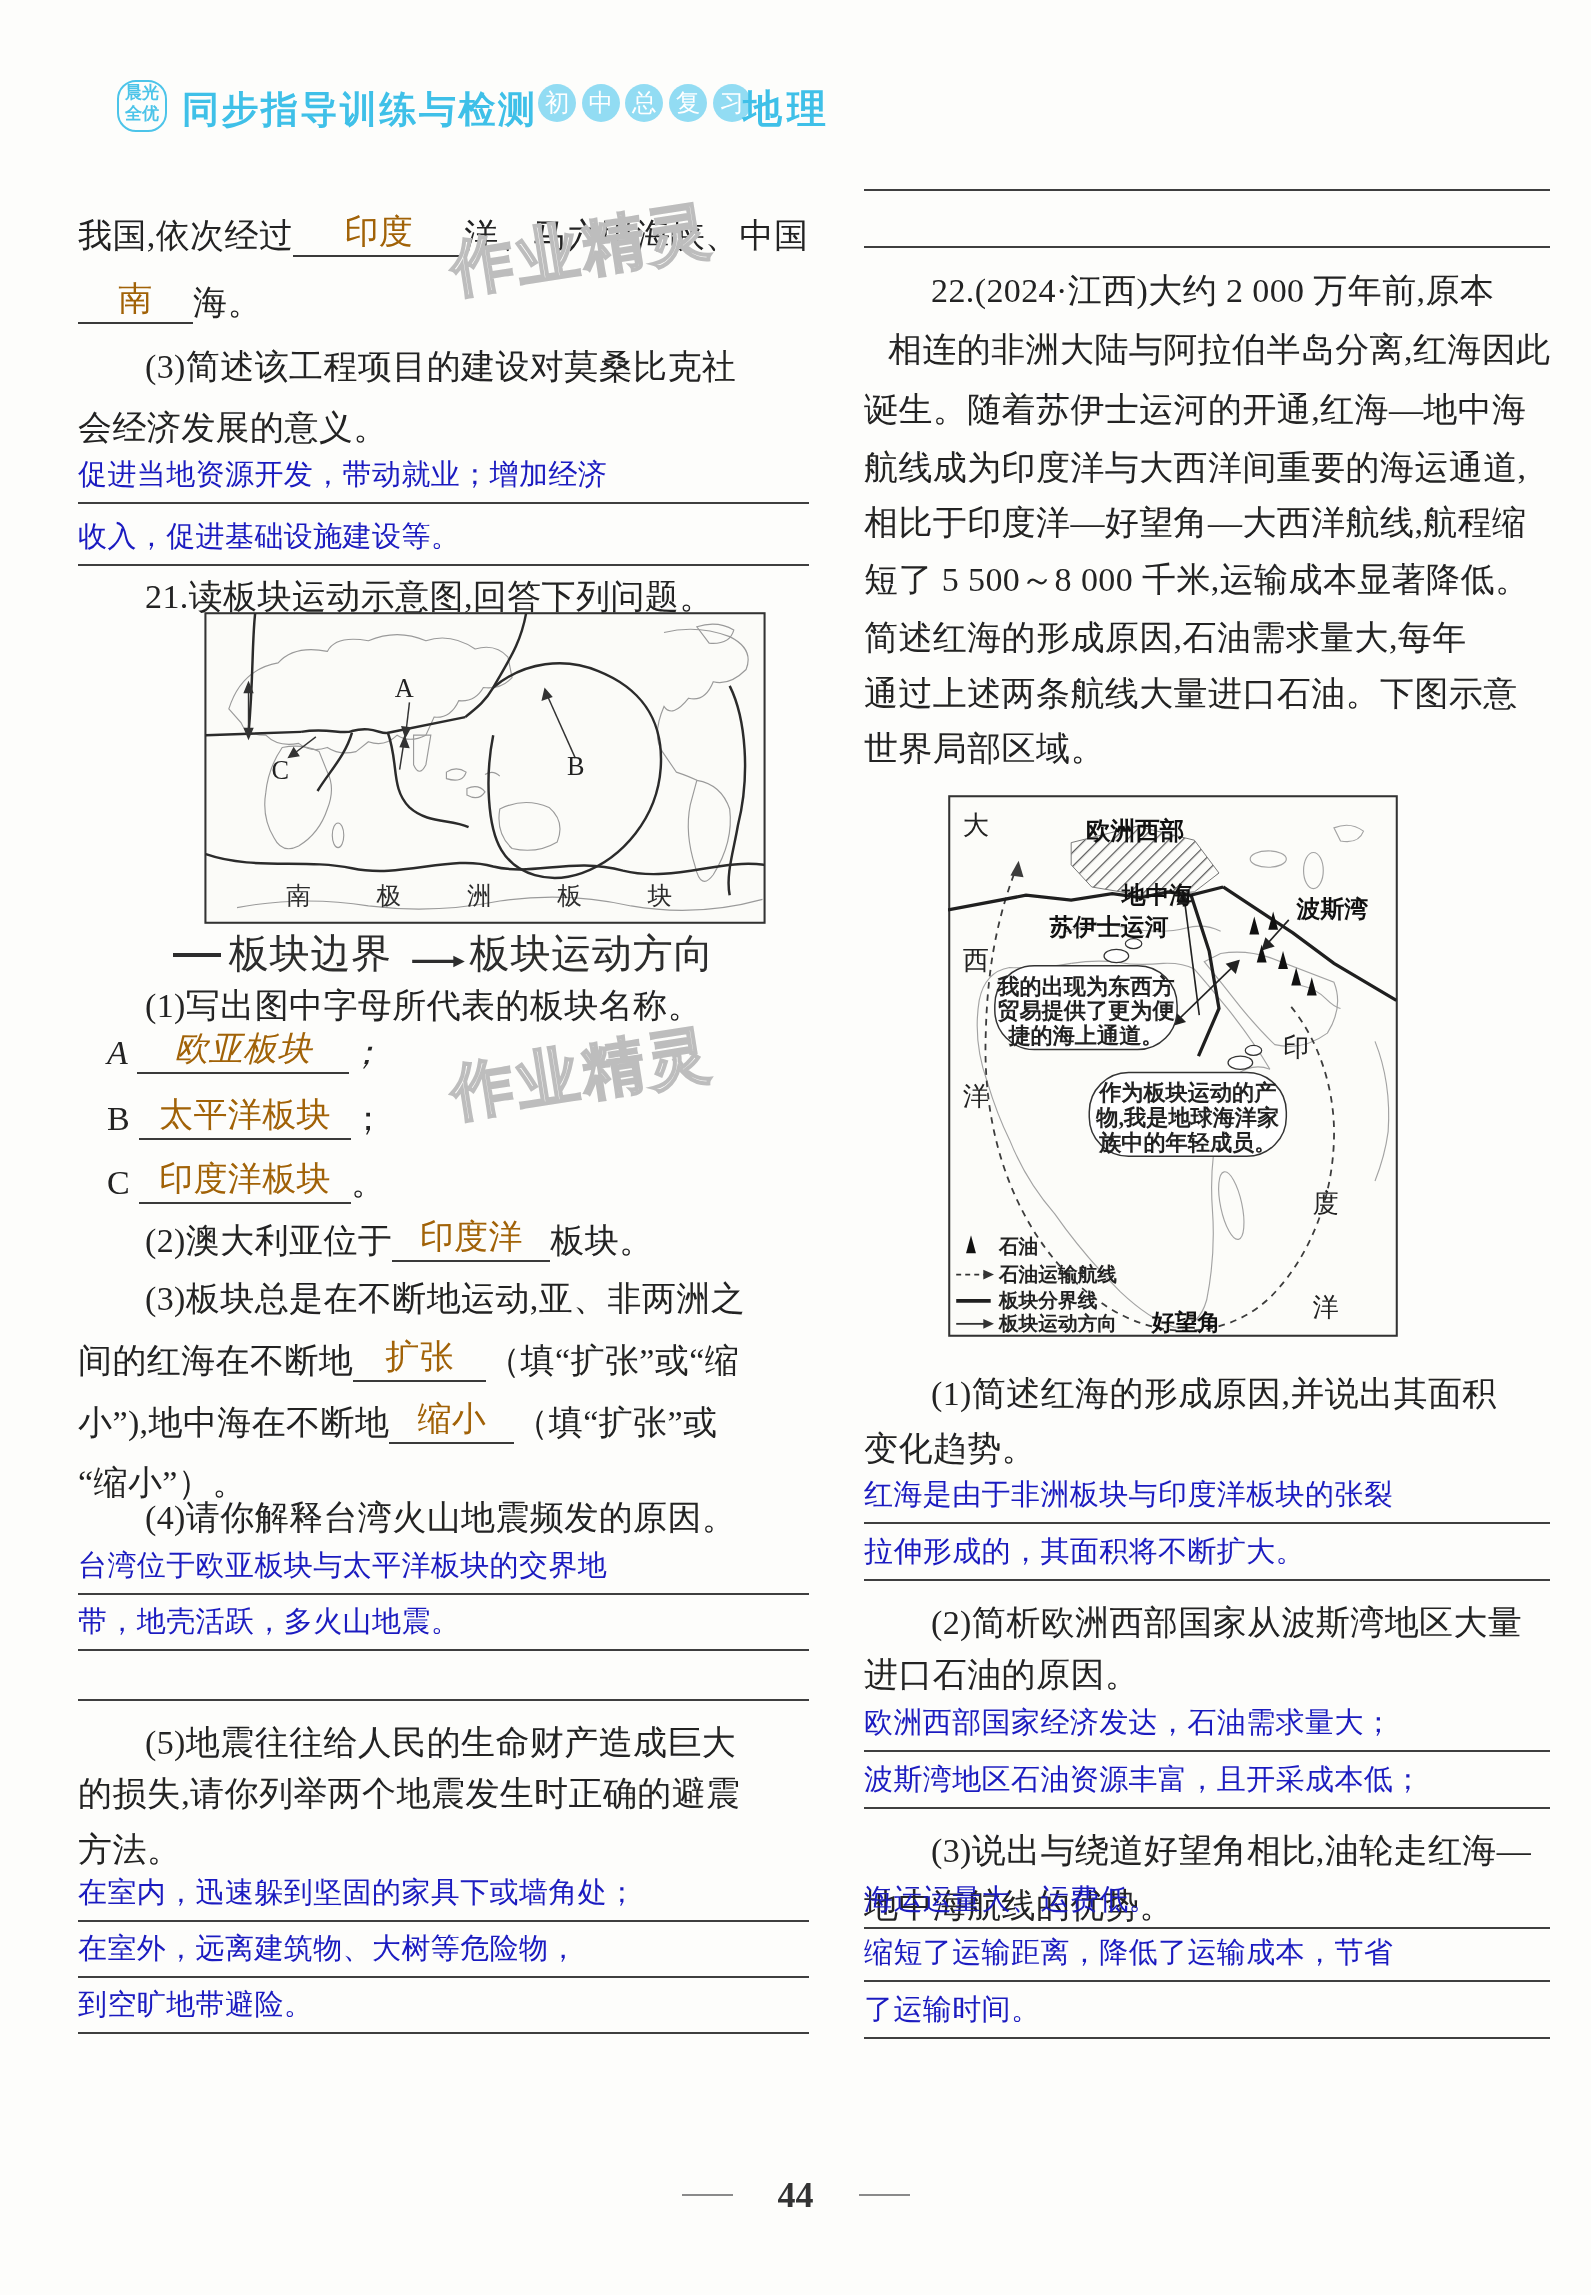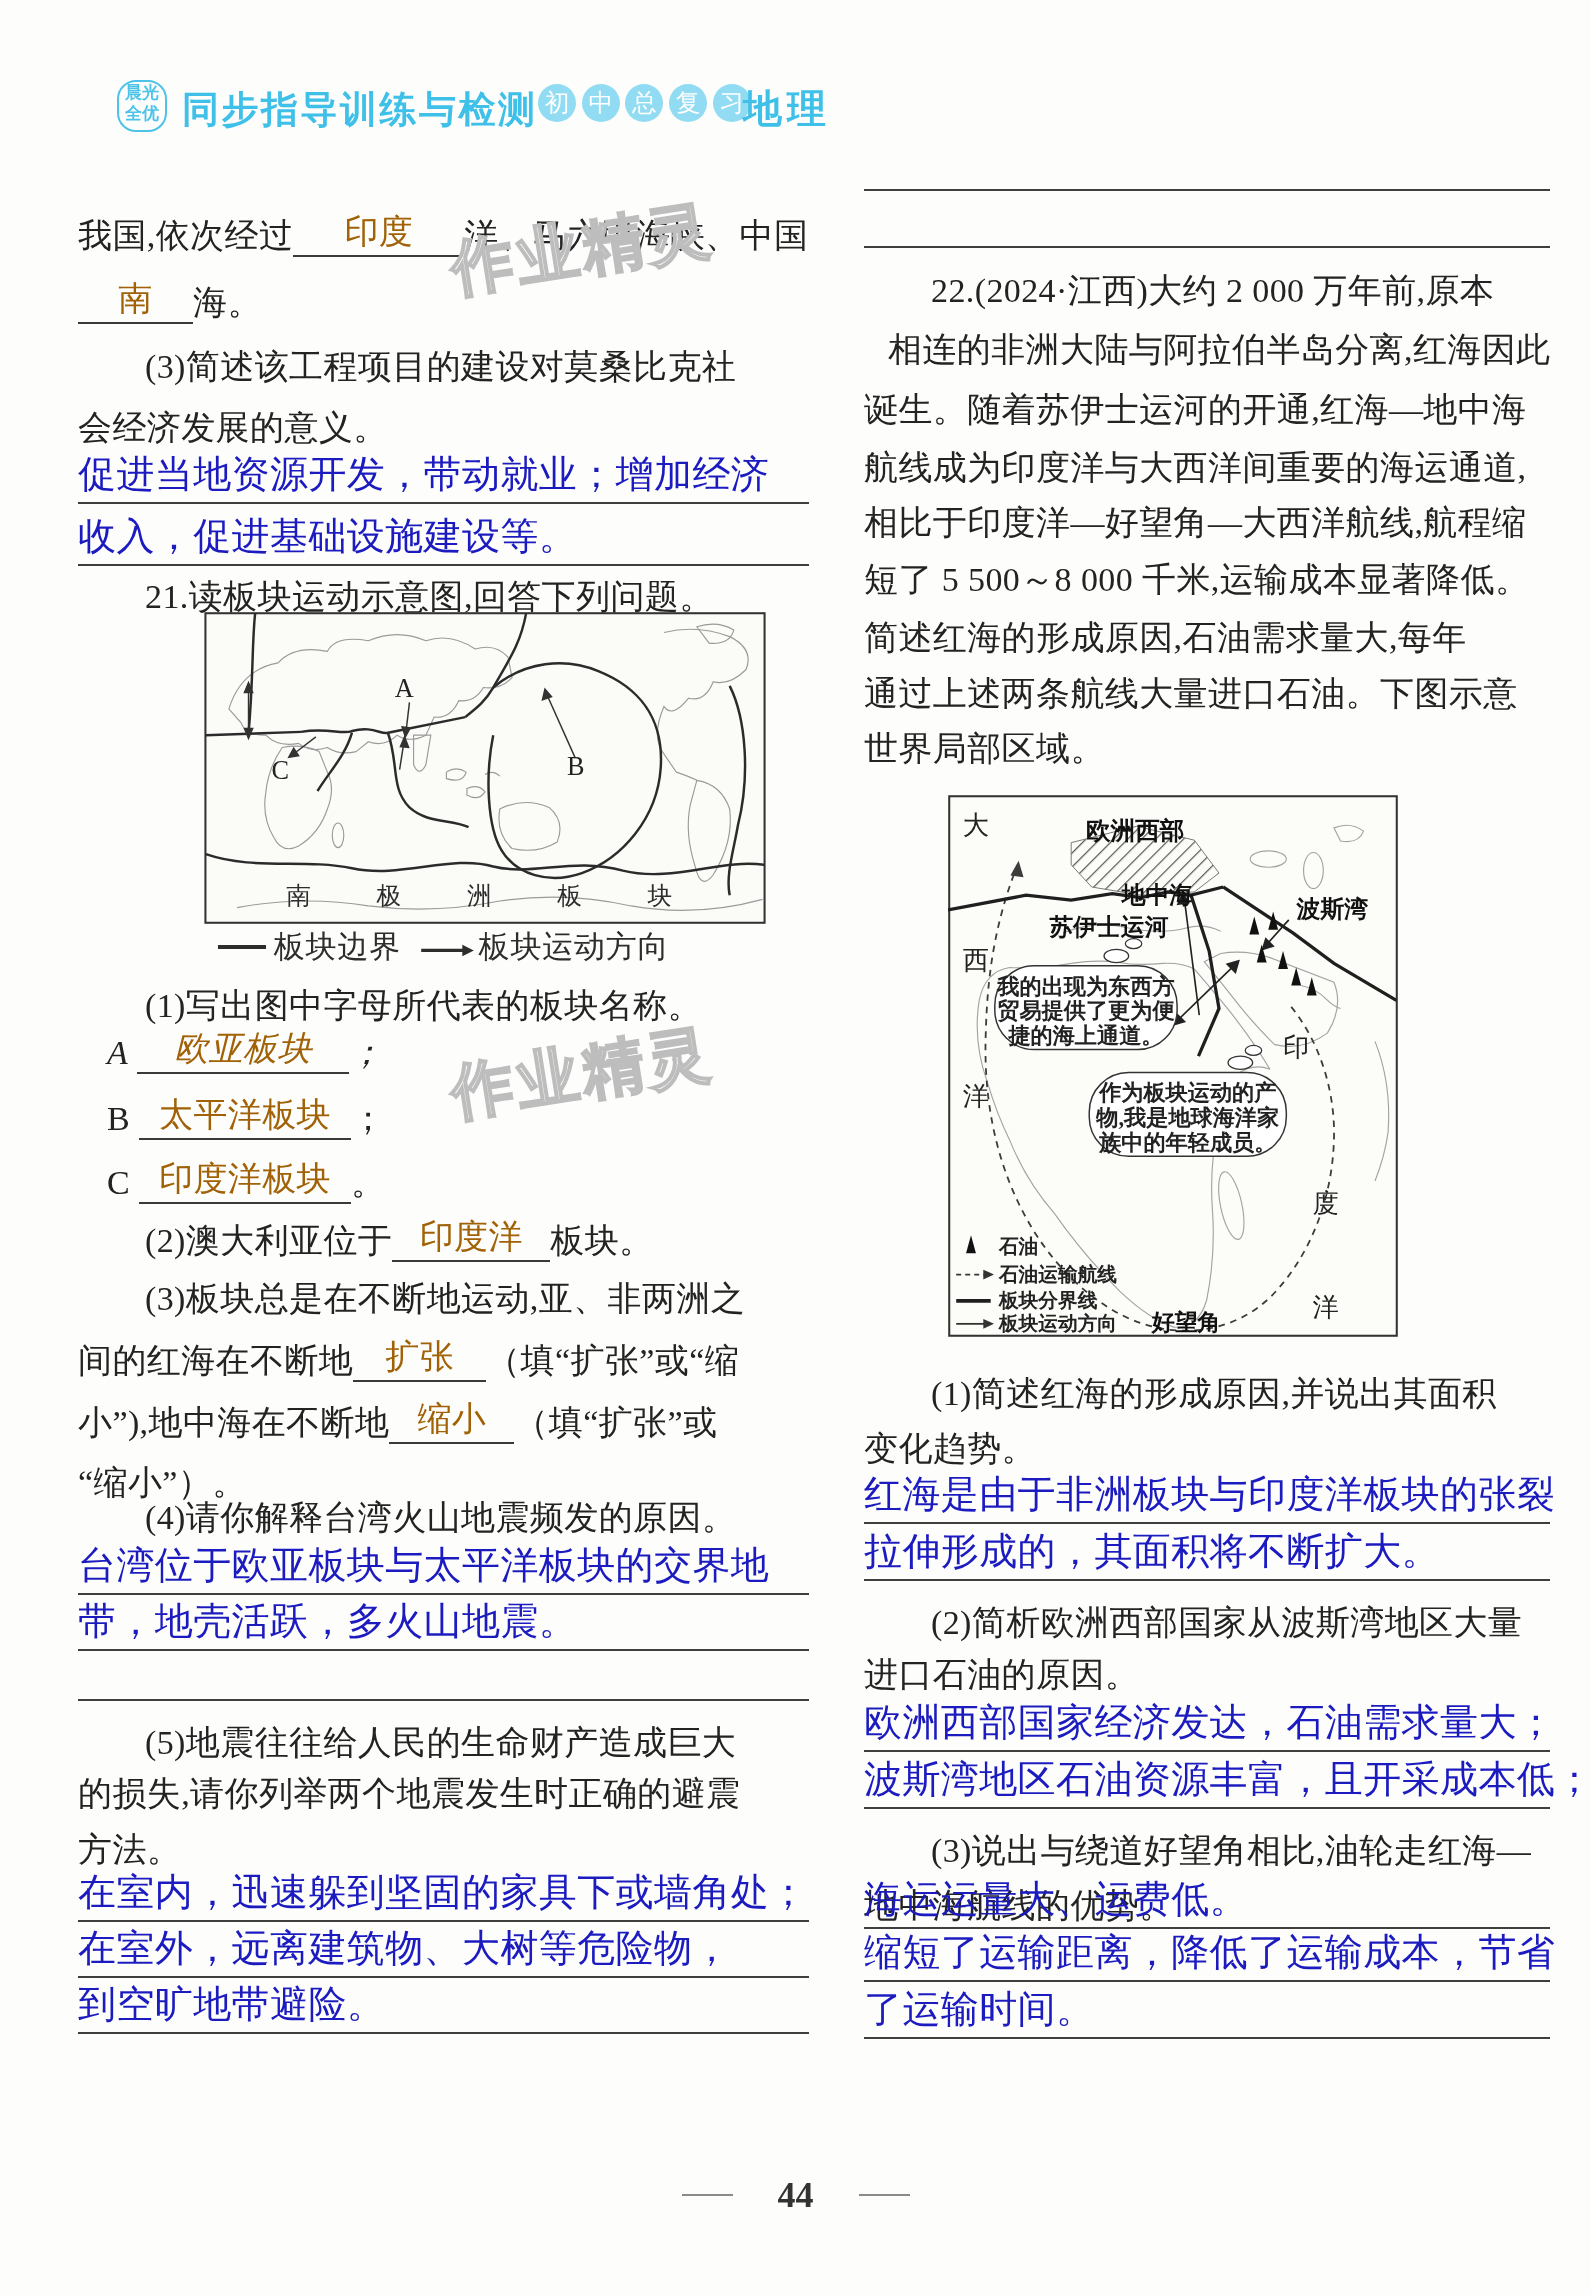--- a/index.html
+++ b/index.html
@@ -13,33 +13,33 @@
         letter-spacing:2.5px;font-family:"Liberation Sans",sans-serif;}
   .badges{position:absolute;left:538px;top:84px;display:flex;gap:5.7px;}
   .badge{width:38px;height:38px;border-radius:50%;background:#92dcf3;color:#ffffff;font-size:24.6px;
         text-align:center;line-height:38px;font-family:"Liberation Sans",sans-serif;}
   .subject{position:absolute;left:743px;top:82px;font-size:39px;font-weight:700;color:#3fc0e8;
         letter-spacing:4.9px;font-family:"Liberation Sans",sans-serif;}
   
   .ln{position:absolute;left:78px;font-size:34px;line-height:43px;white-space:nowrap;letter-spacing:0.4px;}
   .rn{left:864px;}
   .ind{padding-left:67px;}
-  .ans{position:absolute;left:78px;width:731px;font-size:38px;line-height:41px;color:#1b1bc0;
+  .ans{position:absolute;left:78px;width:731px;font-size:29px;line-height:41px;color:#1b1bc0;
        border-bottom:2.1px solid #3f3f3f;padding-bottom:7.4px;white-space:nowrap;letter-spacing:0.4px;}
   .ans.r{left:864px;width:686px;}
   .uline{position:absolute;border-bottom:2.1px solid #3f3f3f;height:0;}
   .blank{display:inline-block;border-bottom:2.1px solid #3a3a3a;text-align:center;color:#a16207;
        font-size:34px;vertical-align:bottom;line-height:39px;height:43px;}
   
   .wm{position:absolute;font-size:62px;font-weight:700;letter-spacing:4.1px;color:#fdfdfb;
       -webkit-text-stroke:2.1px #bdbdbd;transform:rotate(-9deg);font-family:"Liberation Sans",sans-serif;
       z-index:6;white-space:nowrap;}
   
   .fig{position:absolute;}
-  .figlegend{position:absolute;left:78px;width:731px;text-align:center;font-size:31px;color:#2d2d2d;
+  .figlegend{position:absolute;left:78px;width:731px;text-align:center;font-size:40px;color:#2d2d2d;
       letter-spacing:0.8px;white-space:nowrap;}
   .legdash{display:inline-block;width:48px;height:0;border-top:4.1px solid #2d2d2d;vertical-align:middle;margin:0 8.2px 4.9px 0;}
   .legarr{display:inline-block;vertical-align:middle;margin:0 4.9px 4.9px 19.7px;}
   
   .footer{position:absolute;left:0;top:2174px;width:1591px;text-align:center;font-size:36px;font-weight:700;color:#333;}
   .pgdash{display:inline-block;width:51px;border-top:2.5px solid #8a8a8a;vertical-align:middle;margin:0 45px 6.6px 45px;}
   svg text{font-family:"Liberation Serif",serif;}
 </style>
 </head>
 <body>

